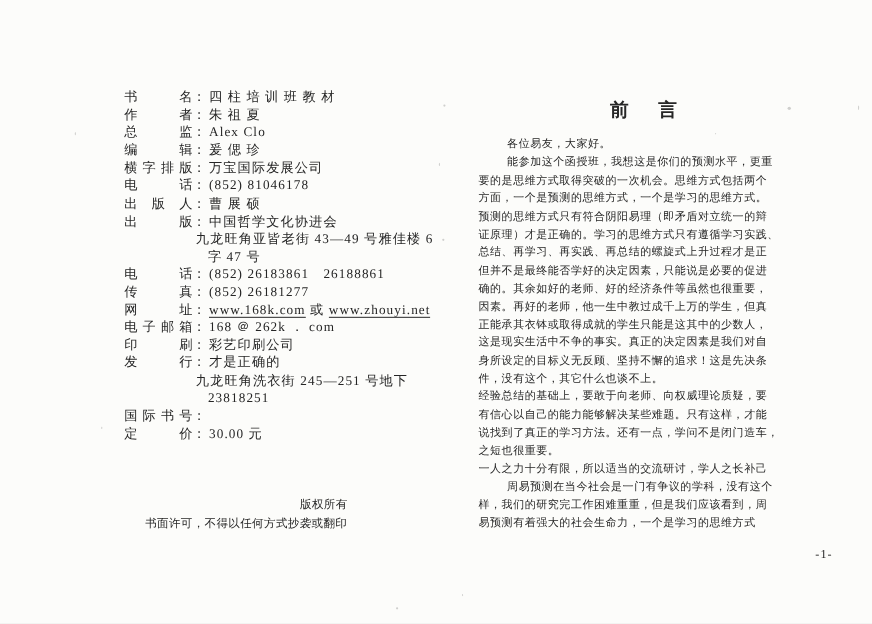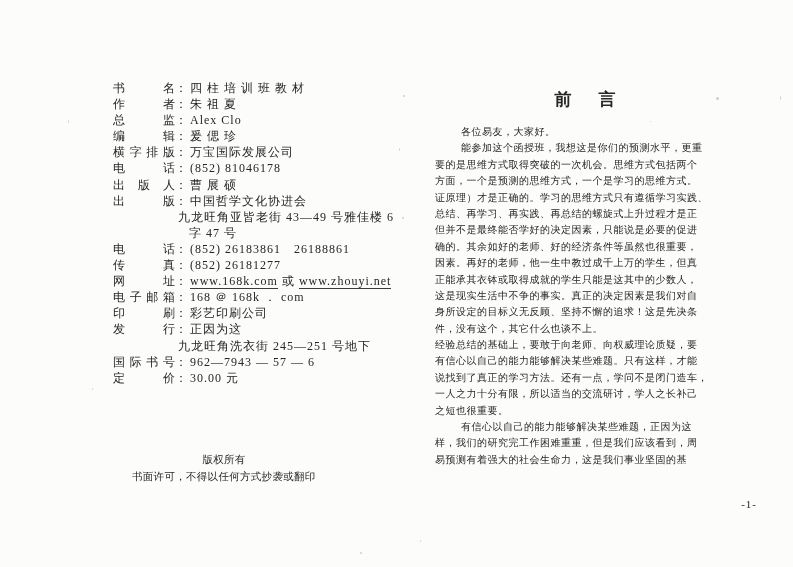--- a/index.html
+++ b/index.html
@@ -14,21 +14,21 @@
   
   #colophon{position:absolute;left:113px;top:80px;width:290px;}
   .row{display:flex;align-items:baseline;height:16.1px;font-size:12px;white-space:nowrap;}
   .lbl{display:inline-flex;justify-content:space-between;width:62px;flex:none;}
   .colon{flex:none;margin-right:3px;}
   .val{letter-spacing:1px;}
   .cont{display:inline-block;width:65px;flex:none;}
   .cont2{display:inline-block;width:76px;flex:none;}
   .url{border-bottom:1px solid #3a3a3a;padding-bottom:0px;margin-top:32px;}
   #copyright{position:absolute;left:132px;top:452px;width:184px;font-size:10.5px;letter-spacing:0.3px;}
-  #copyright .ctitle{text-align:center;height:16.5px;line-height:16.5px;}
+  #copyright .ctitle{text-align:right;height:16.5px;line-height:16.5px;}
   #copyright .cline{height:16.5px;line-height:16.5px;white-space:nowrap;}
   
   #preface-title{
     position:absolute;left:435px;top:88px;width:300px;
     display:flex;justify-content:center;gap:27px;
     font-size:17px;font-weight:bold;
   }
   #preface-body{position:absolute;left:435px;top:124px;width:325px;}
   .bline{height:16.4px;line-height:16.4px;font-size:10px;letter-spacing:0.5px;white-space:nowrap;}
   .bline.first{text-indent:26px;}
@@ -152,51 +152,54 @@
         <span class="val"><span class="url">www.168k.com</span><span> 或 </span><span class="url">www.zhouyi.net</span></span>
       </div>
       <div class="row">
         <span class="lbl">
           <span>电</span>
           <span>子</span>
           <span>邮</span>
           <span>箱</span>
         </span>
         <span class="colon">：</span>
-        <span class="val">168 ＠ 168k ． com</span>
+        <span class="val">168 ＠ 262k ． com</span>
       </div>
       <div class="row">
         <span class="lbl">
           <span>印</span>
           <span>刷</span>
         </span>
         <span class="colon">：</span>
         <span class="val">彩艺印刷公司</span>
       </div>
       <div class="row">
         <span class="lbl">
           <span>发</span>
           <span>行</span>
         </span>
         <span class="colon">：</span>
-        <span class="val">正因为这</span>
+        <span class="val">才是正确的</span>
       </div>
       <div class="row">
         <span class="cont"></span>
         <span class="val">九龙旺角洗衣街 245—251 号地下</span>
+      </div>
+      <div class="row">
+        <span class="cont2"></span>
+        <span class="val">23818251</span>
       </div>
       <div class="row">
         <span class="lbl">
           <span>国</span>
           <span>际</span>
           <span>书</span>
           <span>号</span>
         </span>
         <span class="colon">：</span>
-        <span class="val">962—7943 — 57 — 6</span>
       </div>
       <div class="row">
         <span class="lbl">
           <span>定</span>
           <span>价</span>
         </span>
         <span class="colon">：</span>
         <span class="val">30.00 元</span>
       </div>
     </div>
@@ -209,37 +212,38 @@
   <div id="preface-title">
     <span>前</span>
     <span>言</span>
   </div>
 
   <div id="preface-body">
       <div class="bline first">各位易友，大家好。</div>
       <div class="bline first">能参加这个函授班，我想这是你们的预测水平，更重</div>
       <div class="bline">要的是思维方式取得突破的一次机会。思维方式包括两个</div>
       <div class="bline">方面，一个是预测的思维方式，一个是学习的思维方式。</div>
+      <div class="bline">预测的思维方式只有符合阴阳易理（即矛盾对立统一的辩</div>
       <div class="bline">证原理）才是正确的。学习的思维方式只有遵循学习实践、</div>
       <div class="bline">总结、再学习、再实践、再总结的螺旋式上升过程才是正</div>
       <div class="bline">但并不是最终能否学好的决定因素，只能说是必要的促进</div>
       <div class="bline">确的。其余如好的老师、好的经济条件等虽然也很重要，</div>
       <div class="bline">因素。再好的老师，他一生中教过成千上万的学生，但真</div>
       <div class="bline">正能承其衣钵或取得成就的学生只能是这其中的少数人，</div>
       <div class="bline">这是现实生活中不争的事实。真正的决定因素是我们对自</div>
       <div class="bline">身所设定的目标义无反顾、坚持不懈的追求！这是先决条</div>
       <div class="bline">件，没有这个，其它什么也谈不上。</div>
       <div class="bline">经验总结的基础上，要敢于向老师、向权威理论质疑，要</div>
       <div class="bline">有信心以自己的能力能够解决某些难题。只有这样，才能</div>
       <div class="bline">说找到了真正的学习方法。还有一点，学问不是闭门造车，</div>
+      <div class="bline">之短也很重要。</div>
       <div class="bline">一人之力十分有限，所以适当的交流研讨，学人之长补己</div>
-      <div class="bline">之短也很重要。</div>
-      <div class="bline first">有信心以自己的能力能够解决某些难题，正因为这</div>
+      <div class="bline first">周易预测在当今社会是一门有争议的学科，没有这个</div>
       <div class="bline">样，我们的研究完工作困难重重，但是我们应该看到，周</div>
-      <div class="bline">易预测有着强大的社会生命力，这是我们事业坚固的基</div>
+      <div class="bline">易预测有着强大的社会生命力，一个是学习的思维方式</div>
     </div>
 
   <div id="page-number">-1-</div>
 
   <div class="speck s1"></div>
   <div class="speck s2"></div>
   <div class="speck s3"></div>
   <div class="speck s4"></div>
   <div class="speck s5"></div>
   <div class="speck s6"></div>

